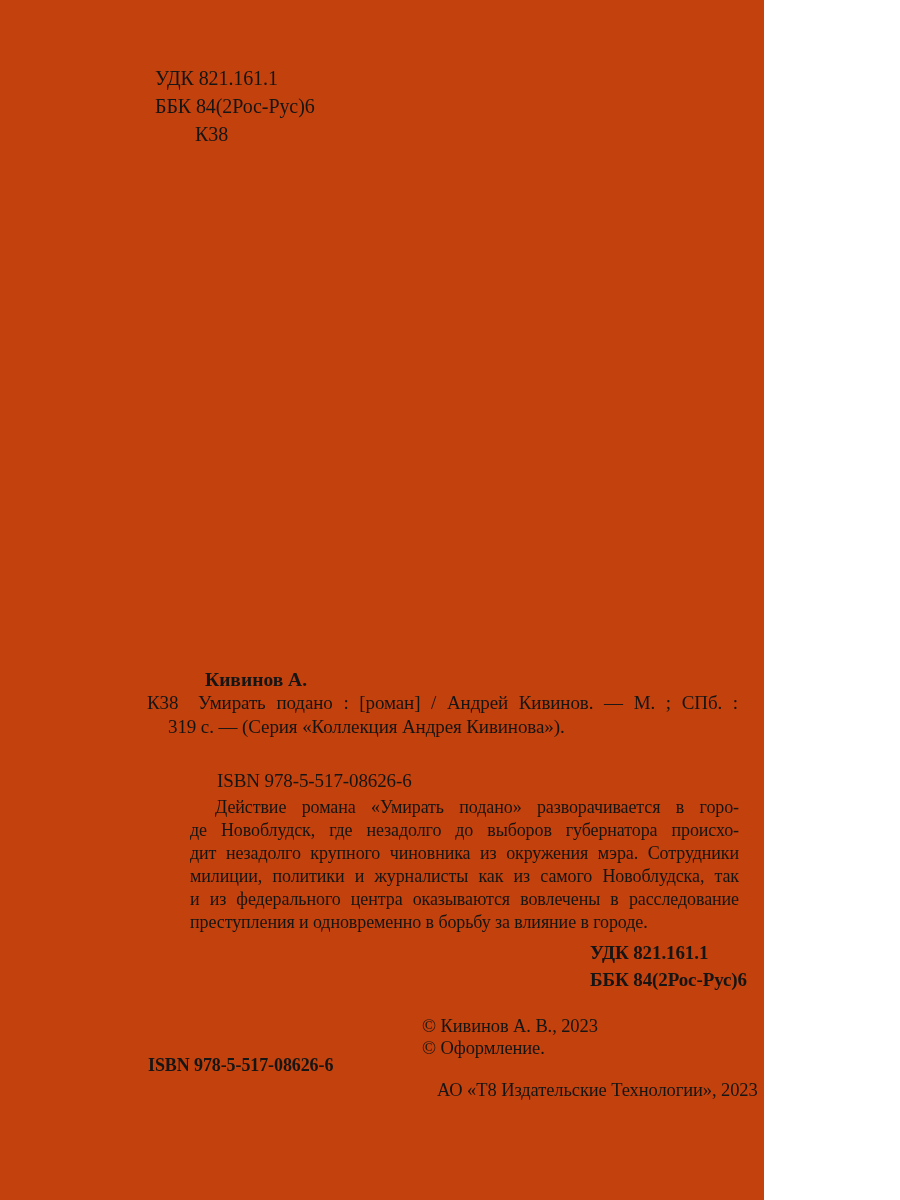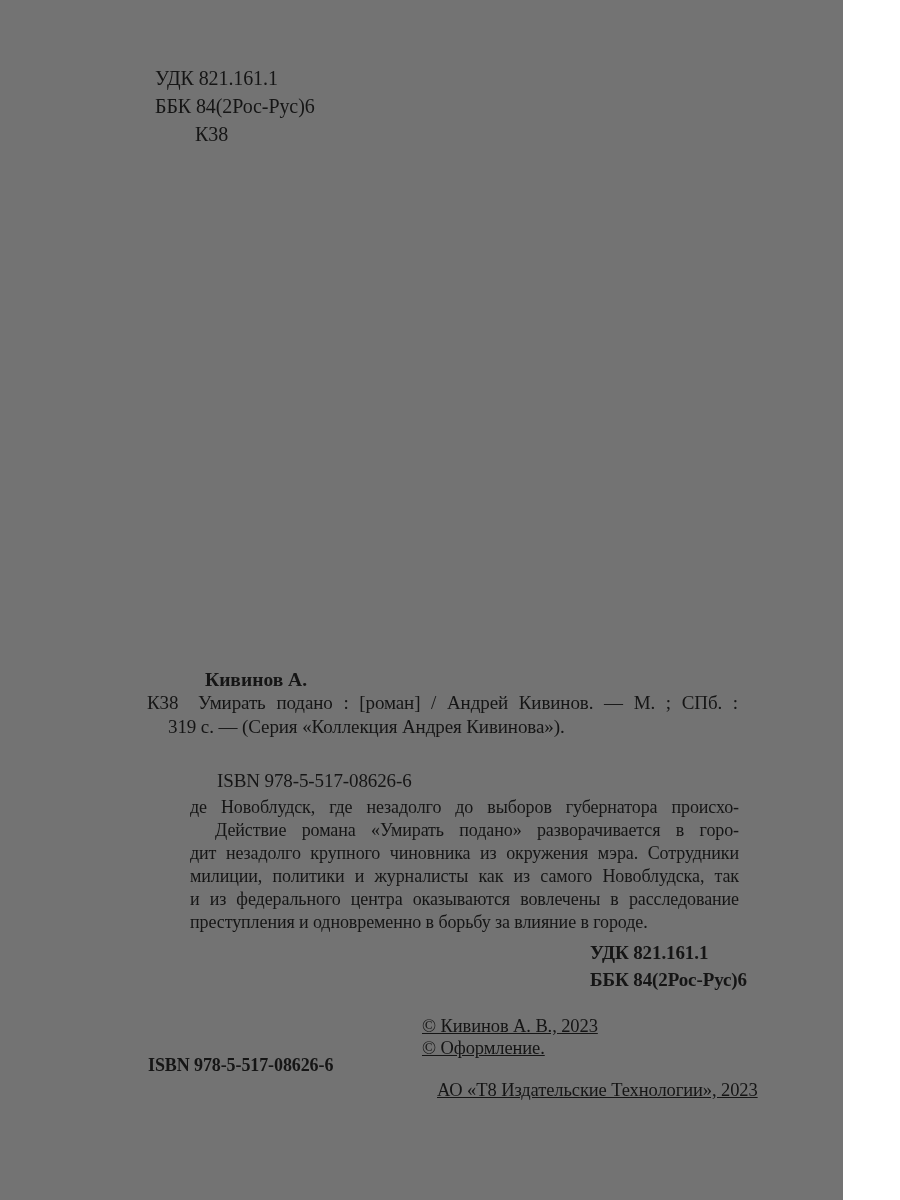--- a/index.html
+++ b/index.html
@@ -2,21 +2,21 @@
 <html><head>
 <meta charset="utf-8">
 <style>
   html,body { margin:0; padding:0; }
   body {
     width:900px; height:1200px;
     background:#ffffff;
     font-family:"Liberation Serif","DejaVu Serif",serif;
     color:#151515;
   }
-  .page { position:relative; width:843px; height:1200px; background:#737373; overflow:hidden; }
+  .page { position:relative; width:764px; height:1200px; background:#c2410c; overflow:hidden; }
 
   
   .top-codes { position:absolute; left:155px; top:64px; font-size:20px; line-height:28px; letter-spacing:-0.1px; }
   .top-codes .code-line { white-space:nowrap; }
   .top-codes .indent { padding-left:40px; }
 
   
   .author-heading { position:absolute; left:191px; top:668px; font-size:19.5px; font-weight:bold; line-height:24px; white-space:nowrap;margin-left:14px; }
 
   
@@ -34,21 +34,21 @@
   .annotation .al { text-align:justify; text-align-last:justify; }
   .annotation .al.first { padding-left:25px; }
   .annotation .al.last { text-align:center; text-align-last:left; }
 
   
   .bottom-codes { position:absolute; left:590px; top:939px; font-size:19px; font-weight:bold; line-height:27px; letter-spacing:-0.1px; }
   .bottom-codes .code-line { white-space:nowrap; }
 
   
   .copyright { position:absolute; left:422px; top:1015px; font-size:18.5px; line-height:22px; letter-spacing:-0.1px; }
-  .copyright .cl { white-space:nowrap;text-decoration:underline; }
+  .copyright .cl { white-space:nowrap; }
   .copyright .cl.org { padding-left:15px;margin-top:20px; }
   .footer-isbn { position:absolute; left:148px; top:1054px; font-size:18px; font-weight:bold; line-height:22px; white-space:nowrap; letter-spacing:-0.1px; }
 </style>
 </head>
 <body>
 
 <div class="page">
 
   <div class="top-codes">
     <div class="code-line">УДК 821.161.1</div>
@@ -62,22 +62,22 @@
     <div class="bl bl1">
       <span class="hang">К38</span>
       <span>Умирать подано : [роман] / Андрей Кивинов. — М. ; СПб. :</span>
     </div>
     <div class="bl bl3">319 с. — (Серия «Коллекция Андрея Кивинова»).</div>
   </div>
 
   <div class="isbn-line">ISBN 978-5-517-08626-6</div>
 
   <div class="annotation">
+    <div class="al first">Действие романа «Умирать подано» разворачивается в горо-</div>
     <div class="al">де Новоблудск, где незадолго до выборов губернатора происхо-</div>
-    <div class="al first">Действие романа «Умирать подано» разворачивается в горо-</div>
     <div class="al">дит незадолго крупного чиновника из окружения мэра. Сотрудники</div>
     <div class="al">милиции, политики и журналисты как из самого Новоблудска, так</div>
     <div class="al">и из федерального центра оказываются вовлечены в расследование</div>
     <div class="al last">преступления и одновременно в борьбу за влияние в городе.</div>
   </div>
 
   <div class="bottom-codes">
     <div class="code-line">УДК 821.161.1</div>
     <div class="code-line">ББК 84(2Рос-Рус)6</div>
   </div>

